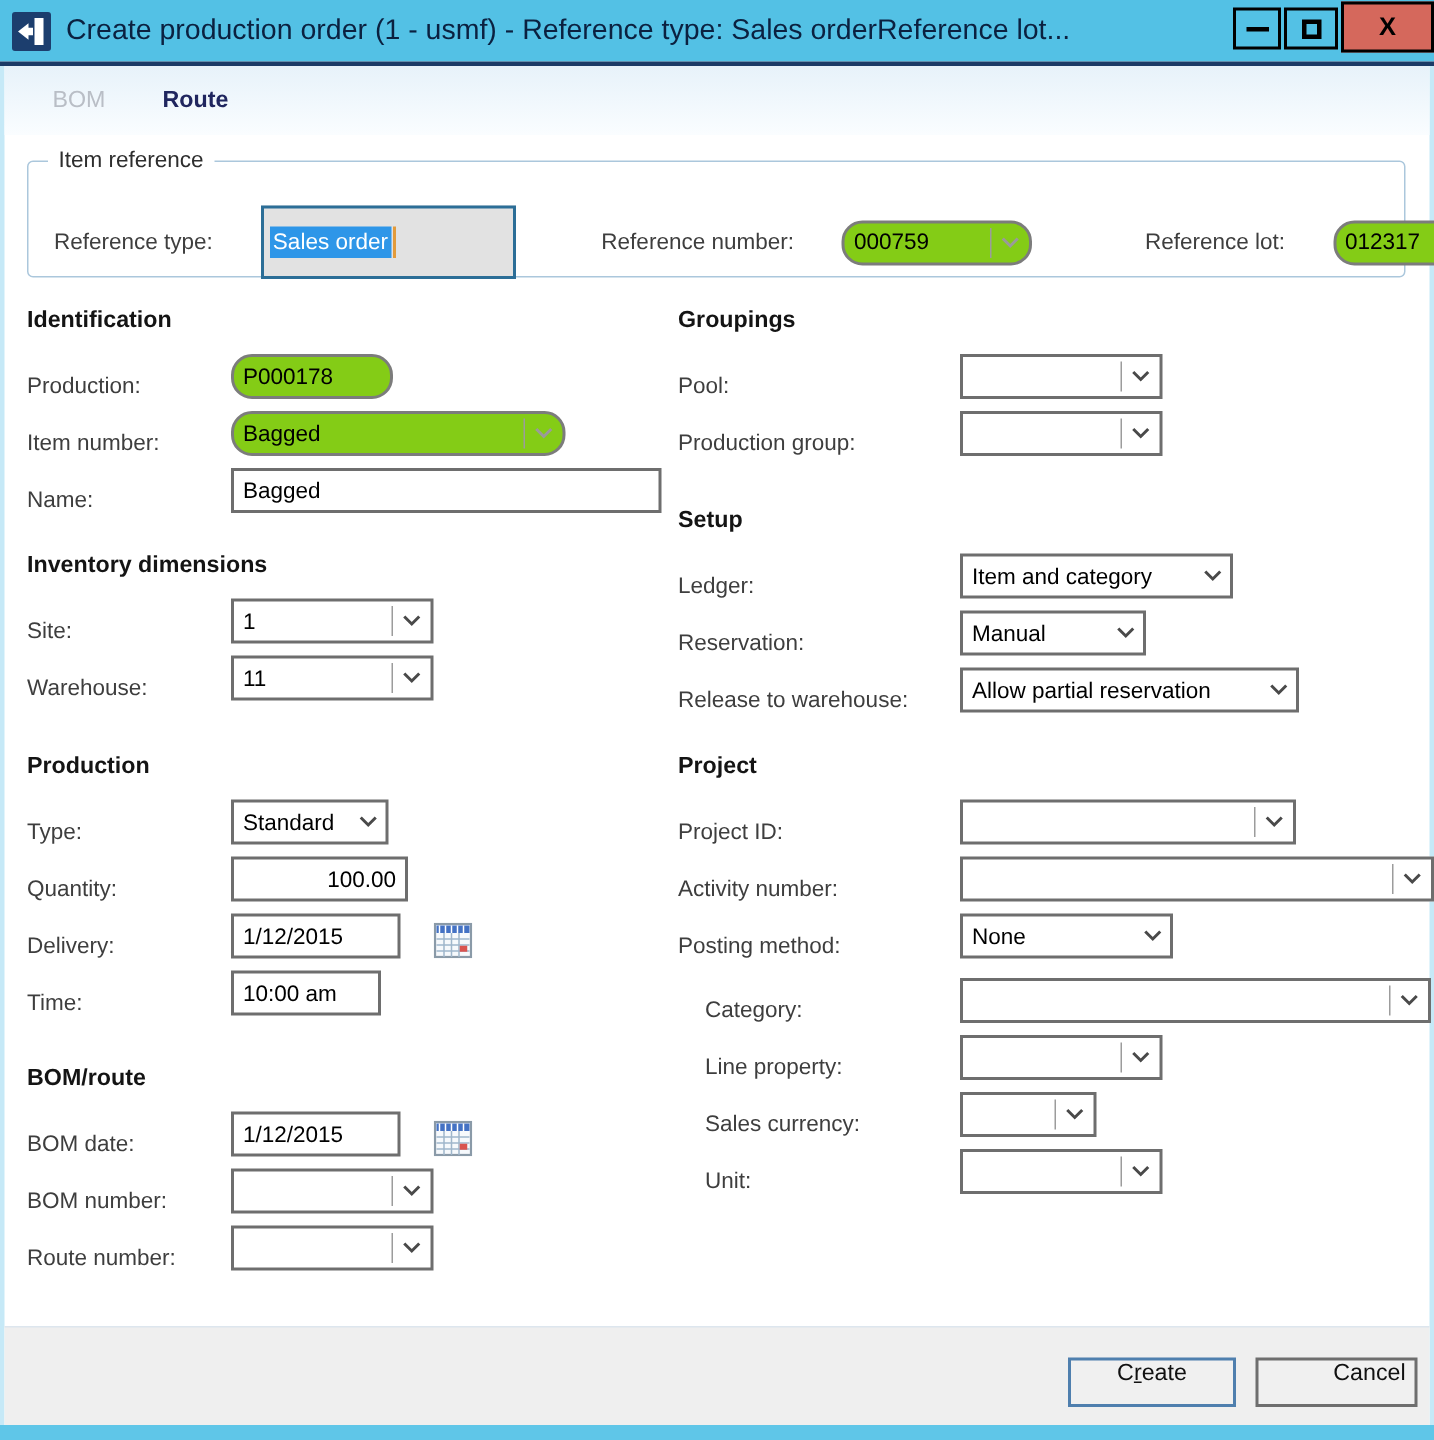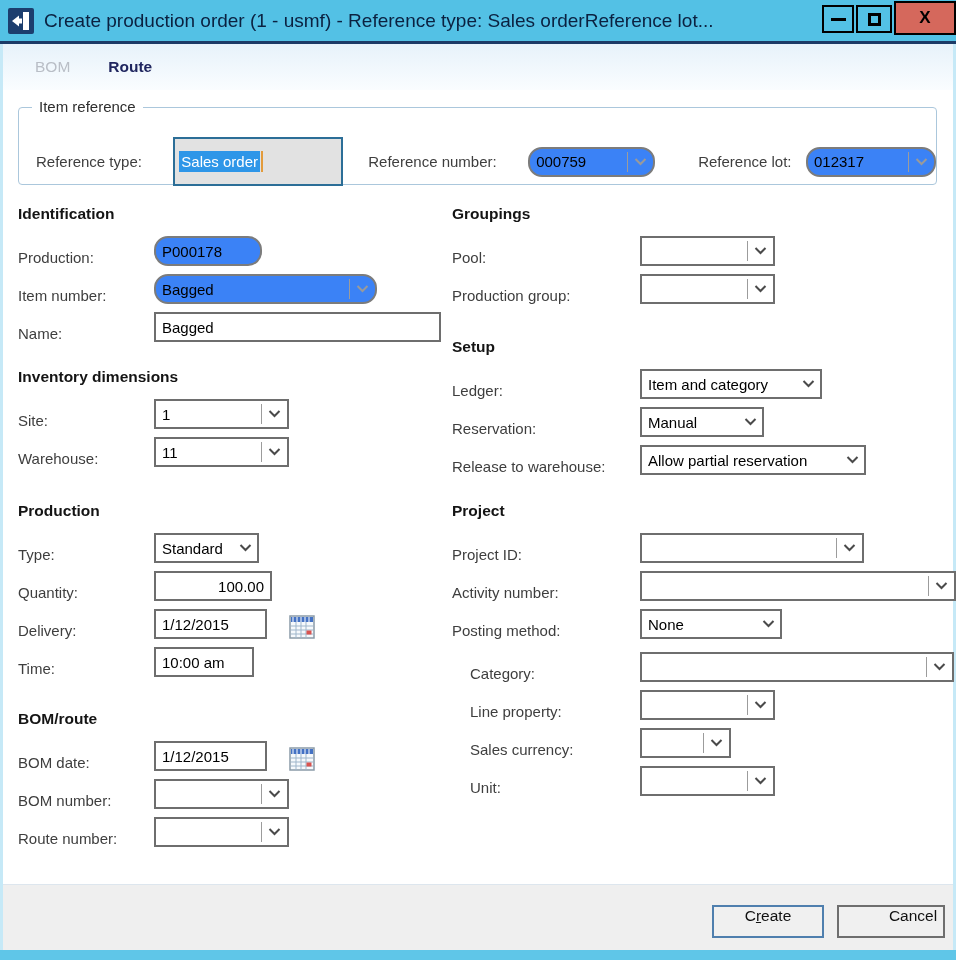--- a/index.html
+++ b/index.html
@@ -28,31 +28,31 @@
 
   
   .menubar { position:absolute; top:44px; left:3px; right:3px; height:46px; background:linear-gradient(#E7F2FA,#FAFDFF); display:flex; align-items:center; padding-left:32px; }
   .menu-item { font-size:15.5px; font-weight:700; margin-right:38px; }
   .menu-item.disabled { color:#B9BEC6; font-weight:400; }
   .menu-item.active { color:#20265F; }
 
   
   .groupbox { position:absolute; left:18px; top:107px; width:919px; height:78px; border:1px solid #ABC7DC; border-radius:4px; }
   .legend { position:absolute; top:-10px; left:13px; background:#fff; padding:0 7px; font-size:15px; color:#2E2E2E; }
-  .groupbox-row { position:absolute; top:29px; left:0; right:0; display:flex; align-items:center; padding-left:17px; }
+  .groupbox-row { position:absolute; top:29px; left:0; right:0; display:flex; align-items:center; padding-left:17px;gap:32px; }
 
   
   .lbl { font-size:15px; color:#3E3E3E; white-space:nowrap; }
   .control { height:30px; border:2px solid #6E6E6E; background:#fff; display:flex; align-items:center; font-size:15px; color:#000; flex-shrink:0; }
   .control .val { padding:0 6px; flex:1; white-space:nowrap; overflow:hidden; }
   .control.rightalign .val { text-align:right; }
   .combo .sep { width:1px; align-self:stretch; margin:3px 0; background:#9C9C9C; flex-shrink:0; }
   .combo .chev { width:25px; display:flex; justify-content:center; align-items:center; flex-shrink:0; }
   .select .chev { width:24px; display:flex; justify-content:center; align-items:center; flex-shrink:0; }
-  .control.disabled { background:#3b82f6; border-color:#7C7C7C;border-radius:14px; }
+  .control.disabled { background:#84cc16; border-color:#7C7C7C;border-radius:14px; }
   .control.disabled .chev svg path { stroke:#9A9A9A; }
 
   
   .reffield { width:170px; height:49px; border:2px solid #2C6E97; background:#E2E2E2; display:flex; align-items:center; padding-left:4px; flex-shrink:0; }
   .reffield .sel { background:#2E96E8; color:#fff; font-size:15px; padding:2px 2px; white-space:nowrap; }
   .reffield .caret { width:2px; height:21px; background:#E39B3B; margin-left:1px; }
 
   
   .section { position:absolute; }
   .sechead { font-weight:700; font-size:15.5px; color:#141414; margin-bottom:13px; white-space:nowrap; }

